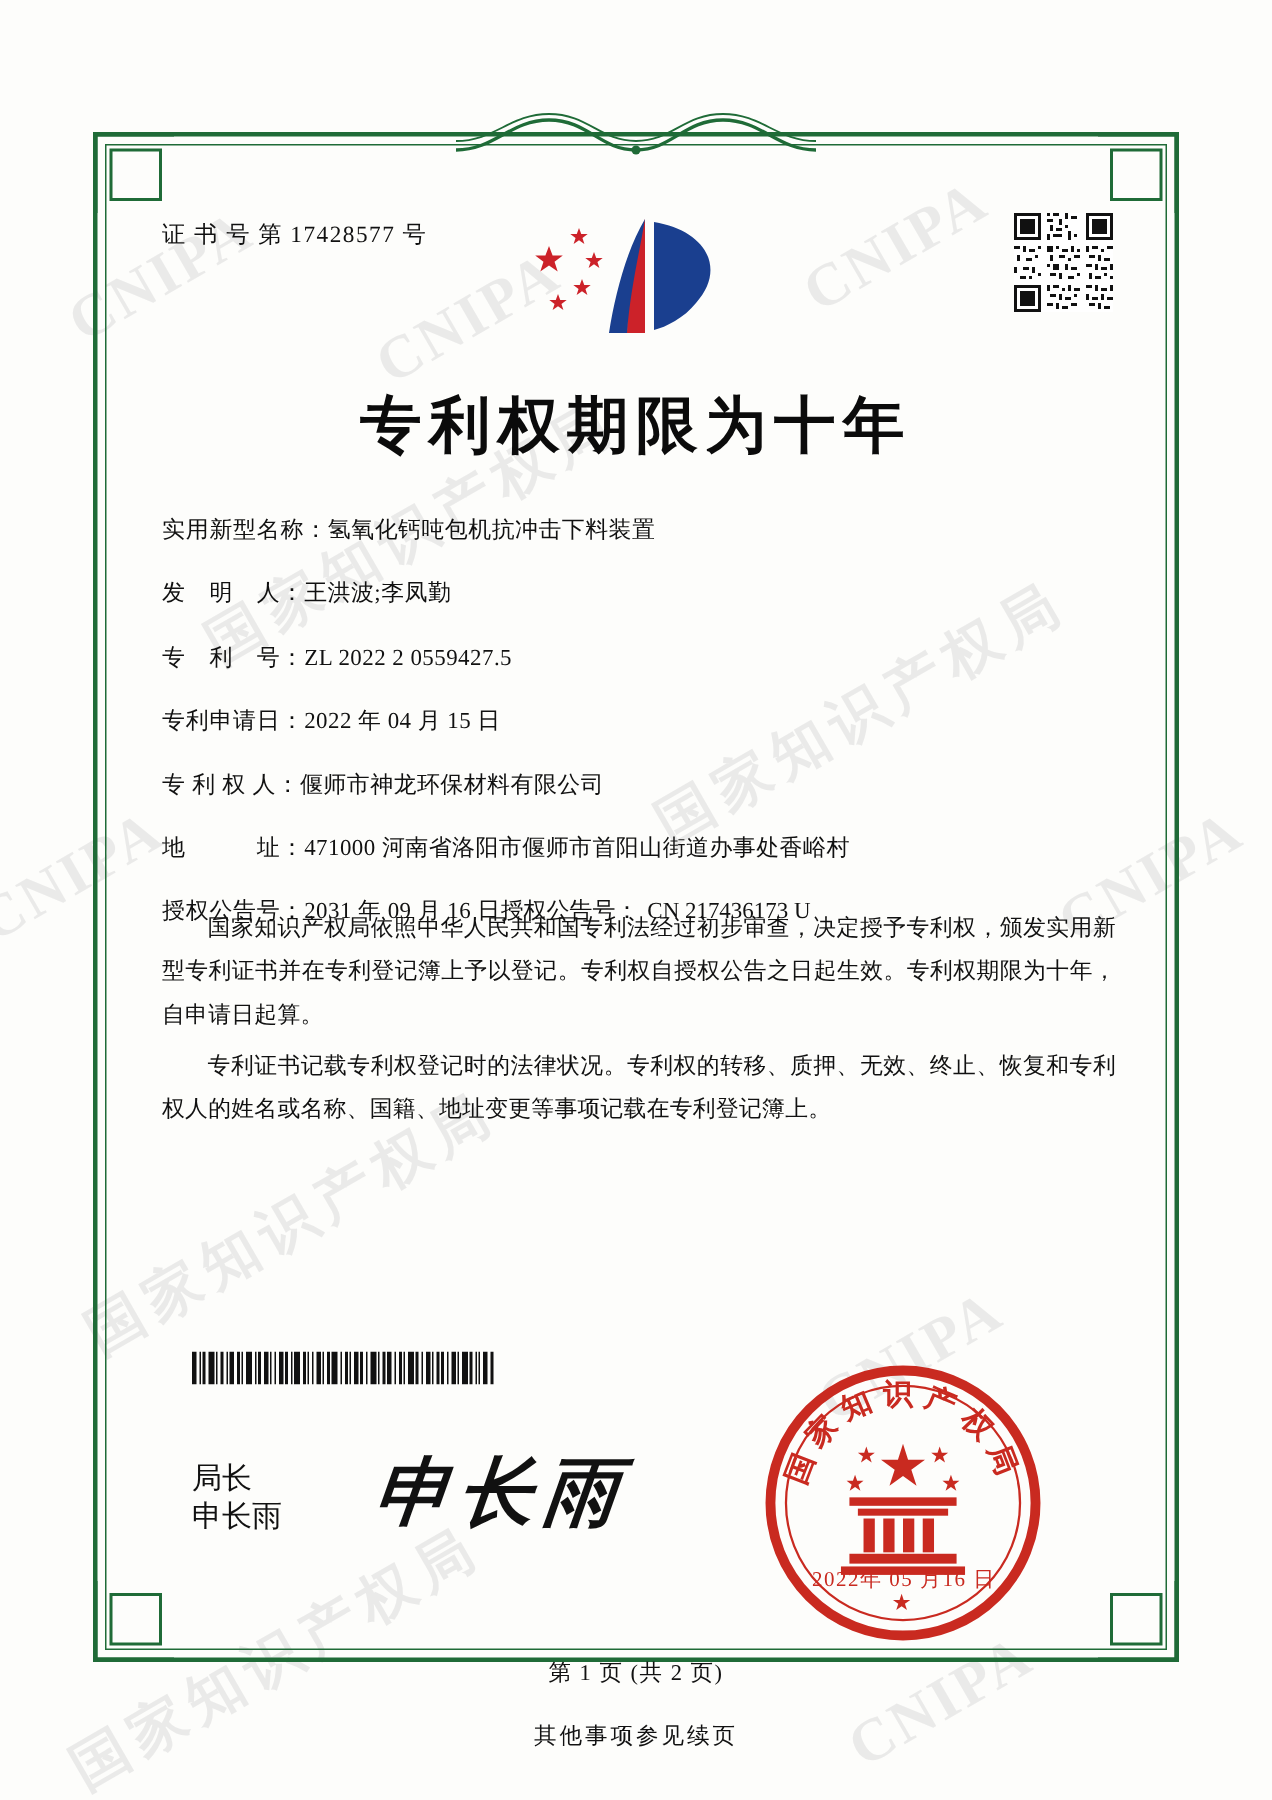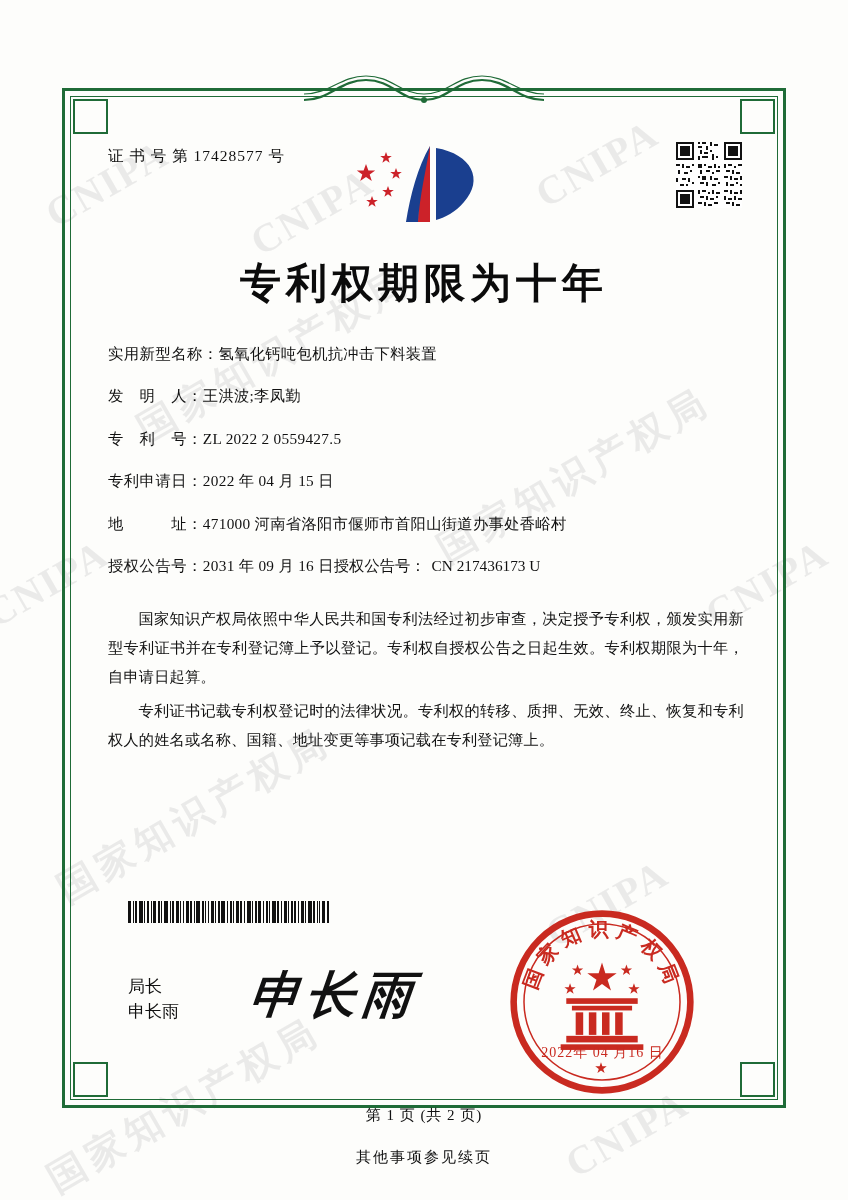--- a/index.html
+++ b/index.html
@@ -168,21 +168,21 @@
   }
   .barcode i {
     display: block;
     background: #111;
     margin-right: 1.6px;
   }
 
   .sig-block {
     position: absolute;
     left: 58px; top: 878px;
-    font-size: 17px;
+    font-size: 20px;
     line-height: 25px;
     color: #111;
   }
 
   .signature {
     position: absolute;
     left: 180px; top: 866px;
     font-size: 50px;
     font-family: "Liberation Serif", serif;
     font-weight: bold;
@@ -385,20 +385,24 @@
       <div class="field-row">
         <span class="field-label">专　利　号：</span>
         <span class="field-value">ZL 2022 2 0559427.5</span>
       </div>
 
       <div class="field-row">
         <span class="field-label">专利申请日：</span>
         <span class="field-value">2022 年 04 月 15 日</span>
       </div>
 
+      <div class="field-row">
+        <span class="field-label">专 利 权 人：</span>
+        <span class="field-value">偃师市神龙环保材料有限公司</span>
+      </div>
 
       <div class="field-row">
         <span class="field-label">地　　　址：</span>
         <span class="field-value">471000 河南省洛阳市偃师市首阳山街道办事处香峪村</span>
       </div>
 
       <div class="field-row two-col">
         <span class="field-label">授权公告号：</span>
         <span class="field-value" style="flex:0 0 auto;">2031 年 09 月 16 日</span>
         <span class="field-second-label">授权公告号：</span>
@@ -498,20 +502,20 @@
 
       <defs>
         <path id="sealArc" d="M 100,100 m -70,0 a 70,70 0 1,1 140,0"></path>
       </defs>
       <text font-family="'Liberation Serif', serif" font-size="21" font-weight="bold" fill="#c92a20" letter-spacing="7">
         <textPath href="#sealArc" startOffset="50%" text-anchor="middle">国家知识产权局</textPath>
       </text>
       <text x="100" y="176" font-family="'Liberation Serif', serif" font-size="16" fill="#c92a20" text-anchor="middle" letter-spacing="2">★</text>
     </svg>
 
-    <div class="seal-date">2022年 04 月16 日</div>
+    <div class="seal-date">2022年 05 月16 日</div>
 
   </div>
 
   <div class="page-no">第 1 页 (共 2 页)</div>
   <div class="footer-note">其他事项参见续页</div>
 
 </div>
 
 </body></html>

